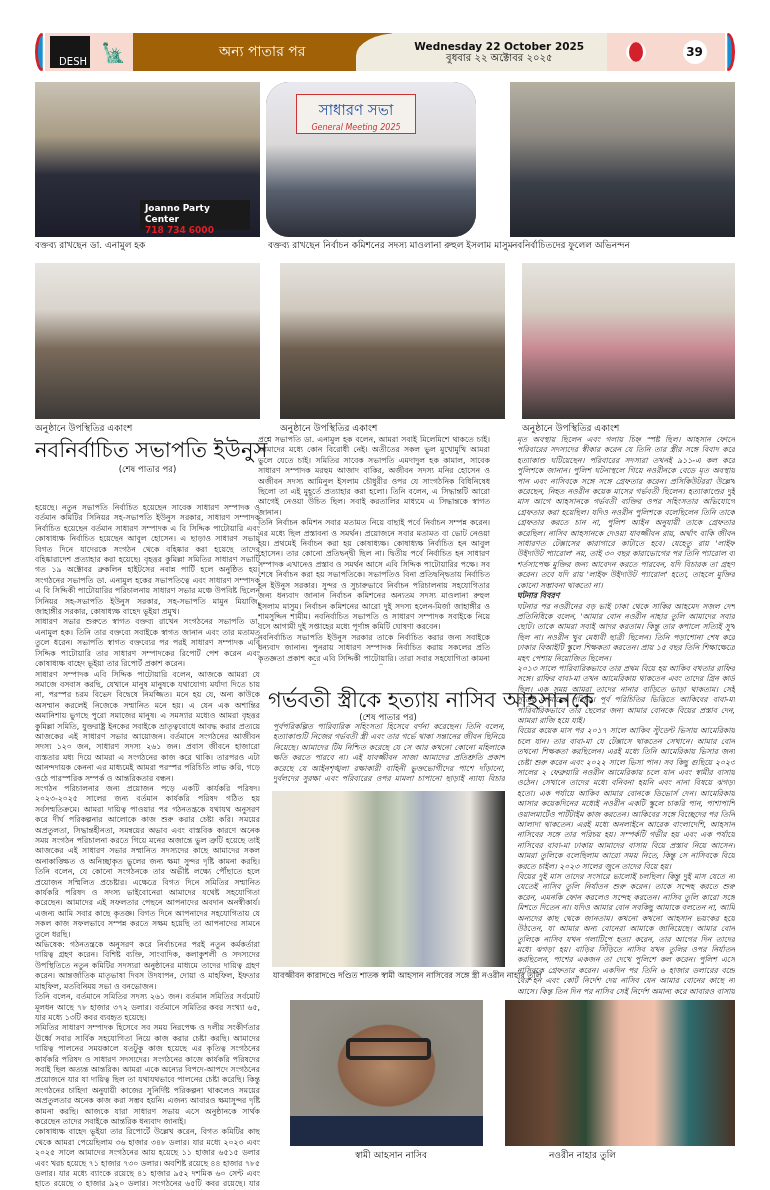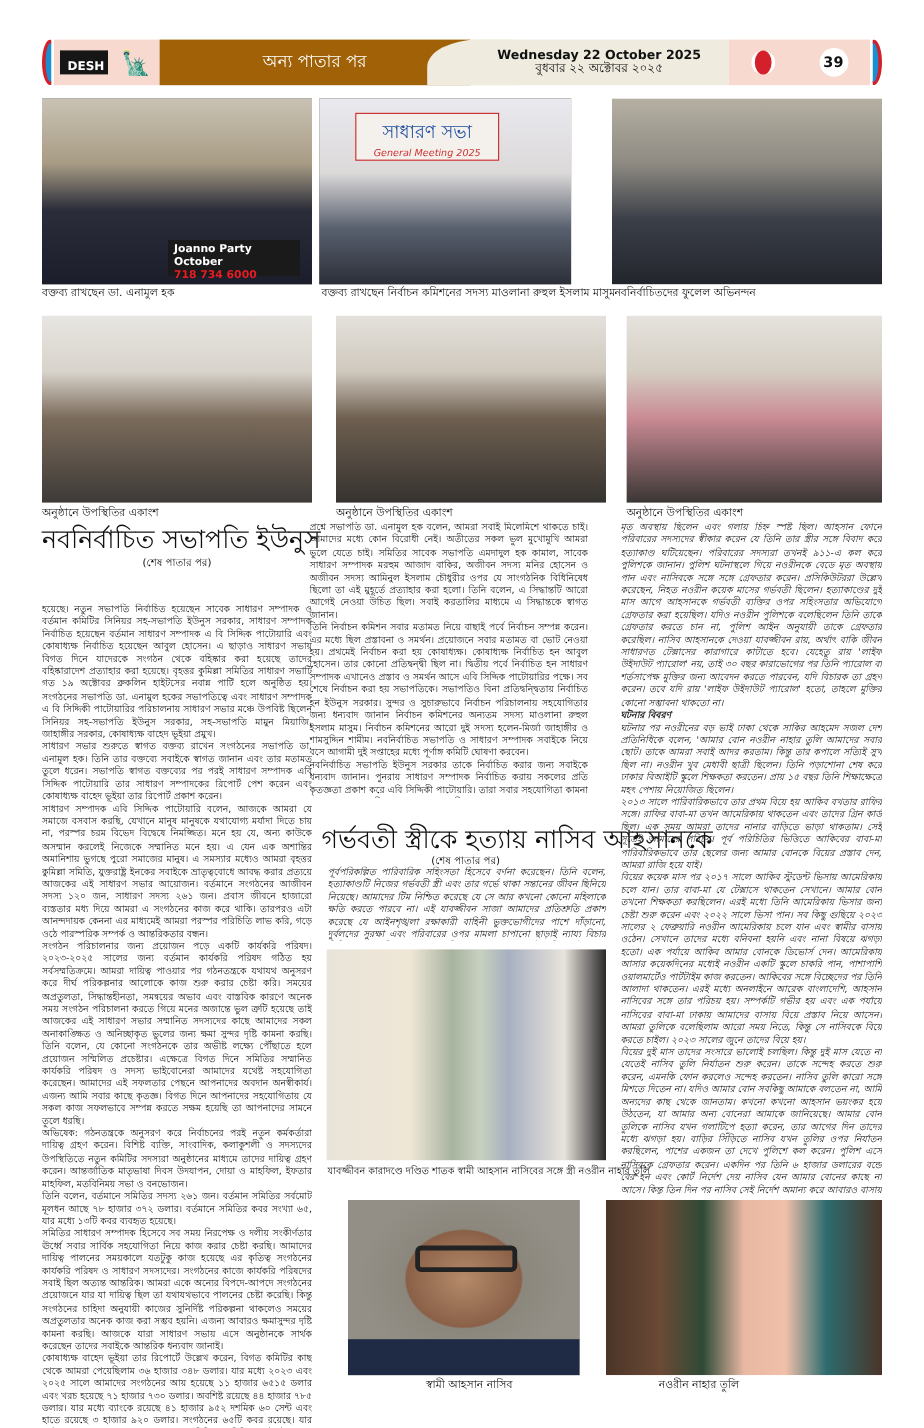--- a/index.html
+++ b/index.html
@@ -5,21 +5,21 @@
   * { box-sizing: border-box; margin: 0; padding: 0; }
   html, body { width: 770px; height: 1190px; background: #ffffff; overflow: hidden; }
   body { font-family: "DejaVu Sans", sans-serif; color: #111; position: relative; }
 
   
   .header { position: absolute; top: 33px; left: 35px; width: 700px; height: 38px; display: flex; align-items: stretch; }
   .hdr-cap { width: 14px; height: 38px; border: 3px solid #d4202a; border-radius: 50%; background: #1a8fcf; }
   .hdr-cap.left { clip-path: inset(0 45% 0 0); margin-right: -4px; }
   .hdr-cap.right { clip-path: inset(0 0 0 45%); margin-left: -4px; }
   .hdr-logo { width: 50px; background: #f8d9cf; display: flex; align-items: center; justify-content: center; }
-  .logo-box { width: 40px; height: 20px; background: #161616; color: #fff; font-weight: bold; font-size: 10px; display: flex; align-items: flex-end; justify-content: flex-end; padding: 1px 3px; }
+  .logo-box { width: 40px; height: 32px; background: #161616; color: #fff; font-weight: normal; font-size: 10px; display: flex; align-items: flex-end; justify-content: flex-end; padding: 1px 3px; }
   .hdr-statue { width: 38px; background: #f8d9cf; display: flex; align-items: center; justify-content: center; color: #2a8a8a; font-size: 20px; }
   .hdr-red { flex: 1.2; background: #a16207; color: #fff; font-size: 14px; display: flex; align-items: center; justify-content: center; position: relative; }
   .hdr-cream { flex: 1; background: #efebdf; display: flex; flex-direction: column; align-items: center; justify-content: center; line-height: 1.15; position: relative; }
   .hdr-cream::before { content: ""; position: absolute; left: -36px; top: 0; width: 72px; height: 38px; background: #efebdf; border-radius: 60% 0 0 0; }
   .hdr-date-en { font-weight: bold; font-size: 10.5px; position: relative; }
   .hdr-date-bn { font-size: 10px; position: relative; }
   .hdr-page { width: 118px; background: #f8d9cf; display: flex; align-items: center; justify-content: space-around; }
   .page-flag { width: 20px; height: 20px; border-radius: 50%; background: #d4202a; border-left: 3px solid #fff; border-right: 3px solid #fff; }
   .page-num { width: 24px; height: 24px; border-radius: 50%; background: #fff; display: flex; align-items: center; justify-content: center; font-weight: bold; font-size: 12px; }
 
@@ -55,28 +55,28 @@
   <div class="hdr-page">
     <div class="page-flag"></div>
     <div class="page-num">39</div>
   </div>
   <div class="hdr-cap right"></div>
 </div>
 
 <div class="photo" style="left:35px;top:82px;width:225px;height:155px;">
   <div class="ph-inner" style="background:linear-gradient(180deg,#c9c2b4 0%,#a89c84 35%,#2b2d3a 60%,#1b1d2a 100%);position:relative;">
     <div style="position:absolute;left:105px;top:118px;width:110px;height:30px;background:#1a1a1a;color:#fff;font-size:9px;font-weight:bold;padding:3px 5px;line-height:11px;">
-      <div>Joanno Party October</div>
+      <div>Joanno Party Center</div>
       <div style="color:#e71d25;">718 734 6000</div>
     </div>
   </div>
 </div>
 <div class="caption" style="left:35px;top:240px;">বক্তব্য রাখছেন ডা. এনামুল হক</div>
 
-<div class="photo" style="left:266px;top:82px;width:210px;height:155px;">
+<div class="photo" style="left:266px;top:82px;width:210px;height:155px;border-radius:23px;">
   <div class="ph-inner" style="background:linear-gradient(180deg,#e9e9ef 0%,#dcd9d9 40%,#58606e 70%,#2c2f38 100%);position:relative;">
     <div style="position:absolute;left:30px;top:12px;width:120px;height:40px;background:#f4f1ec;border:1px solid #c33;font-size:15px;color:#1f4fa0;text-align:center;padding-top:3px;">
       <div>সাধারণ সভা</div>
       <div style="font-size:8px;font-style:italic;color:#c33;">General Meeting 2025</div>
     </div>
   </div>
 </div>
 <div class="caption" style="left:268px;top:240px;">বক্তব্য রাখছেন নির্বাচন কমিশনের সদস্য মাওলানা রুহুল ইসলাম মাসুম</div>
 
 <div class="photo" style="left:510px;top:82px;width:225px;height:155px;">

